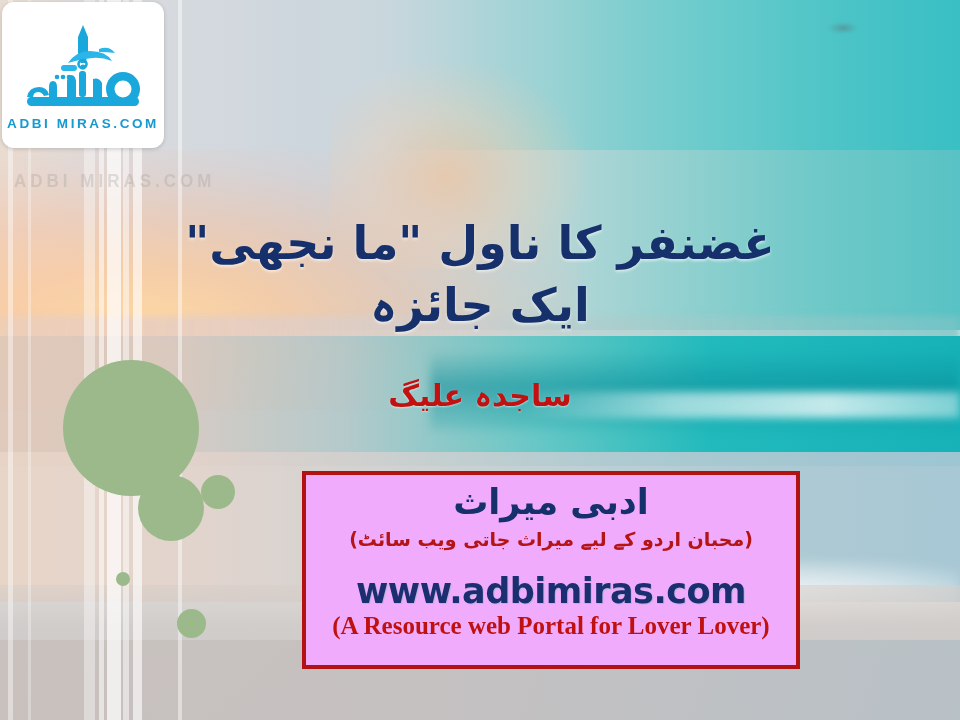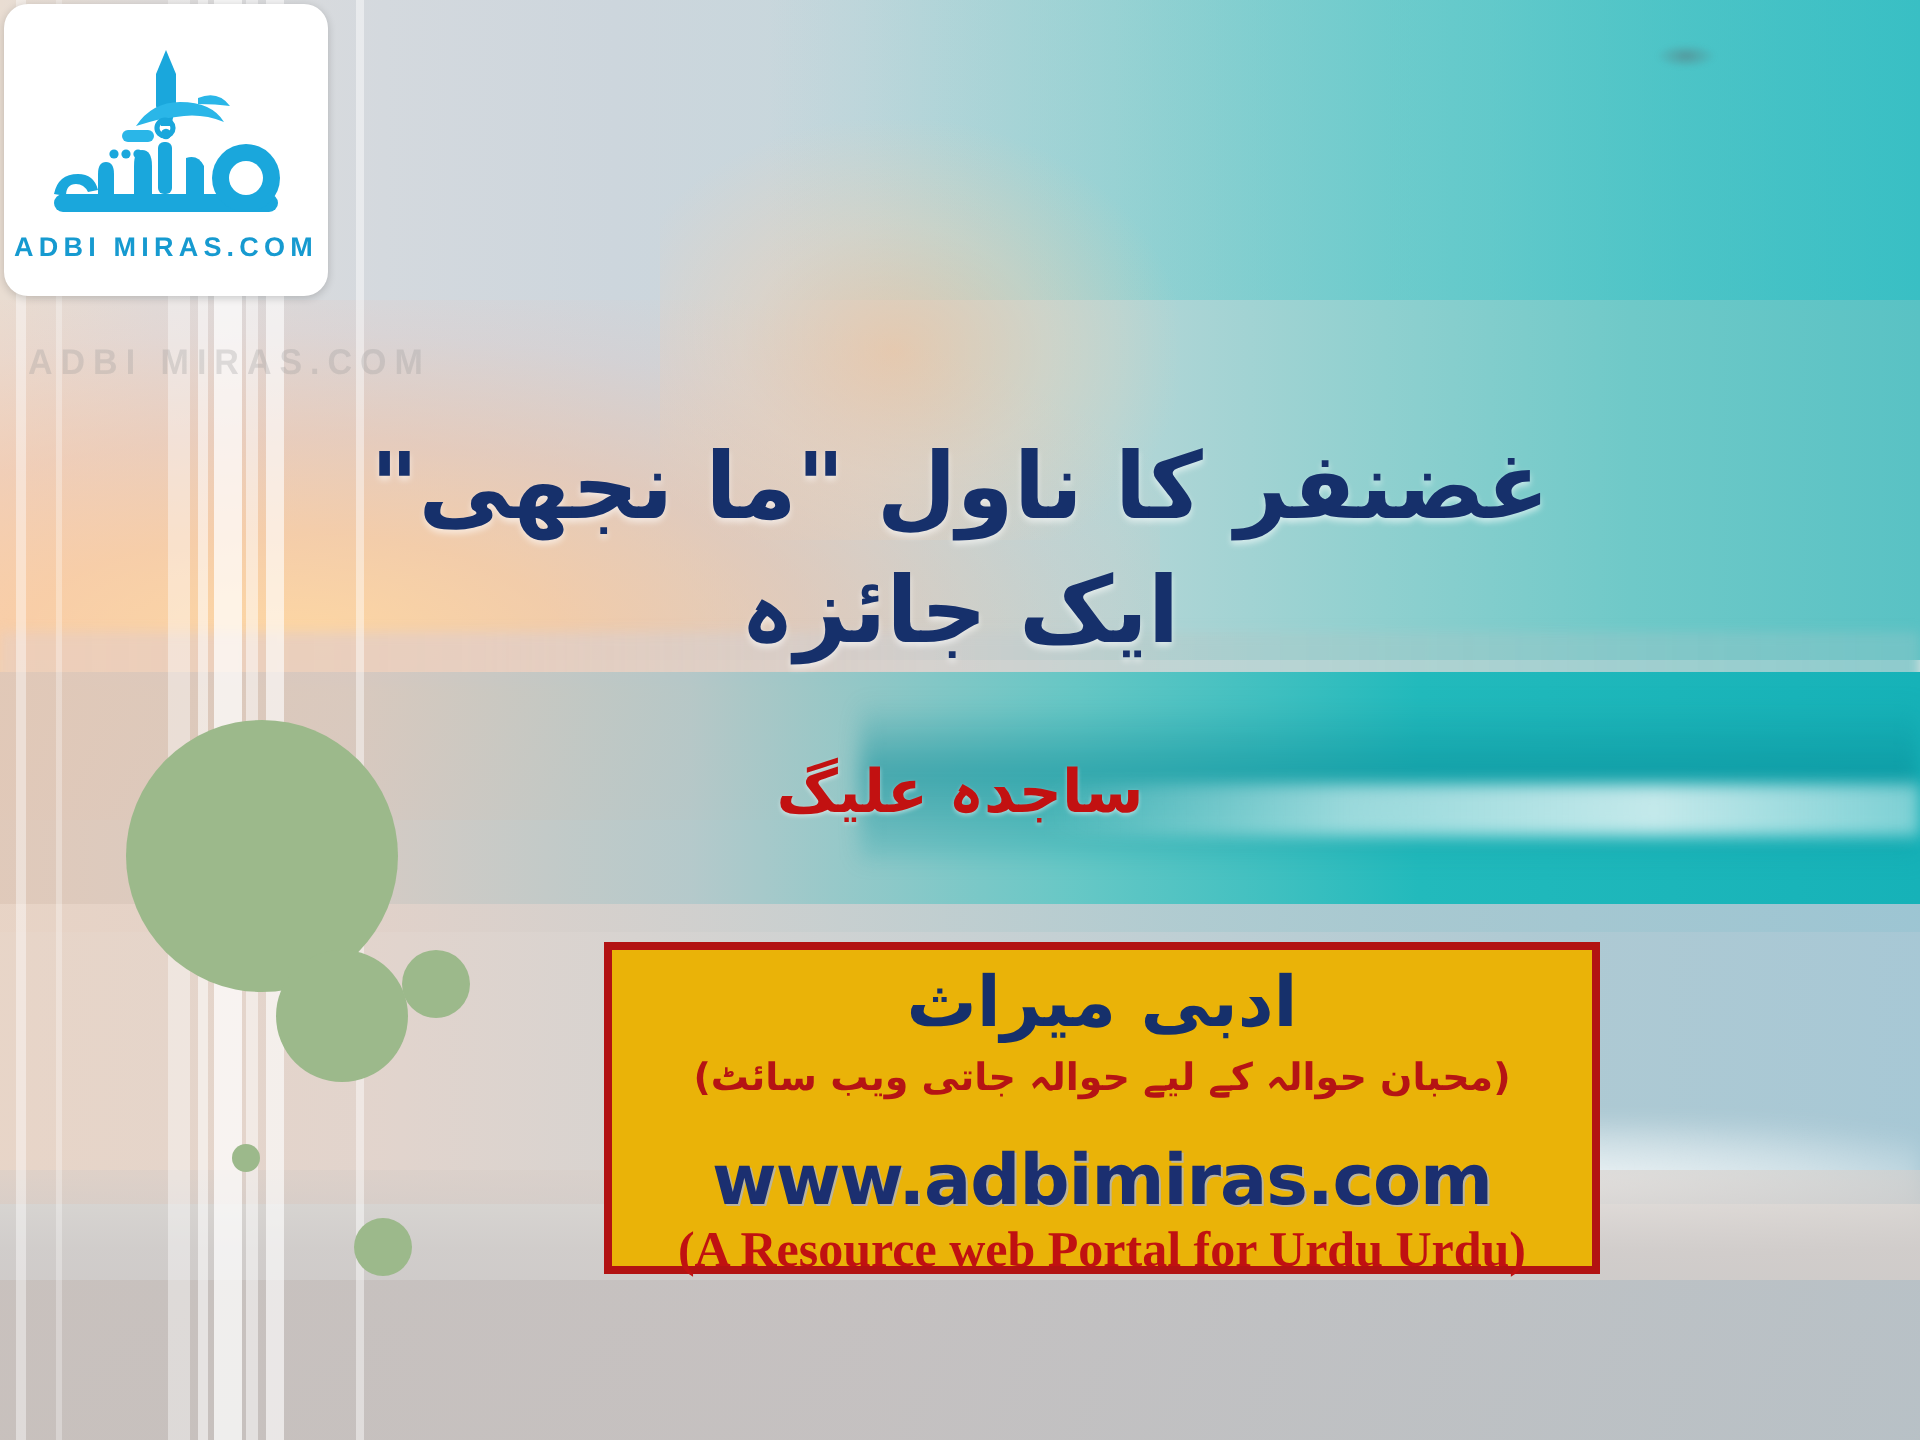--- a/index.html
+++ b/index.html
@@ -141,22 +141,22 @@
     position:absolute;left:0;top:378px;width:960px;
     text-align:center;direction:rtl;
     color:#c21111;
     font-family:"DejaVu Sans", sans-serif;
     font-size:30px;font-weight:700;
     text-shadow:0 1px 2px rgba(255,255,255,.5);
   }
 
   
   .infobox{
-    position:absolute;left:302px;top:471px;width:498px;height:166px;
-    background:#eab308;border:4px solid #b21212;box-sizing:border-box;
+    position:absolute;left:302px;top:471px;width:498px;height:198px;
+    background:#f0abfc;border:4px solid #b21212;box-sizing:border-box;
     display:flex;flex-direction:column;align-items:center;justify-content:flex-start;
     padding-top:4px;
   }
   .ib-title{
     direction:rtl;color:#16306b;font-family:"DejaVu Sans", sans-serif;
     font-size:35px;font-weight:700;line-height:1.25;margin-top:2px;
   }
   .ib-sub{
     direction:rtl;color:#b51414;font-family:"DejaVu Sans", sans-serif;
     font-size:19px;font-weight:700;line-height:1.3;margin-top:2px;white-space:nowrap;
@@ -245,18 +245,18 @@
     </svg>
     <div class="logo-word">ADBI MIRAS.COM</div>
   </div>
 
   <div class="title">غضنفر کا ناول "ما نجھی" ایک جائزہ</div>
 
   <div class="author">ساجدہ علیگ</div>
 
   <div class="infobox">
     <div class="ib-title">ادبی میراث</div>
-    <div class="ib-sub">(محبان حوالہ کے لیے حوالہ جاتی ویب سائٹ)</div>
+    <div class="ib-sub">(محبان اردو کے لیے میراث جاتی ویب سائٹ)</div>
     <div class="ib-url">www.adbimiras.com</div>
-    <div class="ib-tag">(A Resource web Portal for Urdu Urdu)</div>
+    <div class="ib-tag">(A Resource web Portal for Lover Lover)</div>
   </div>
 
 </div>
 
 </body></html>

